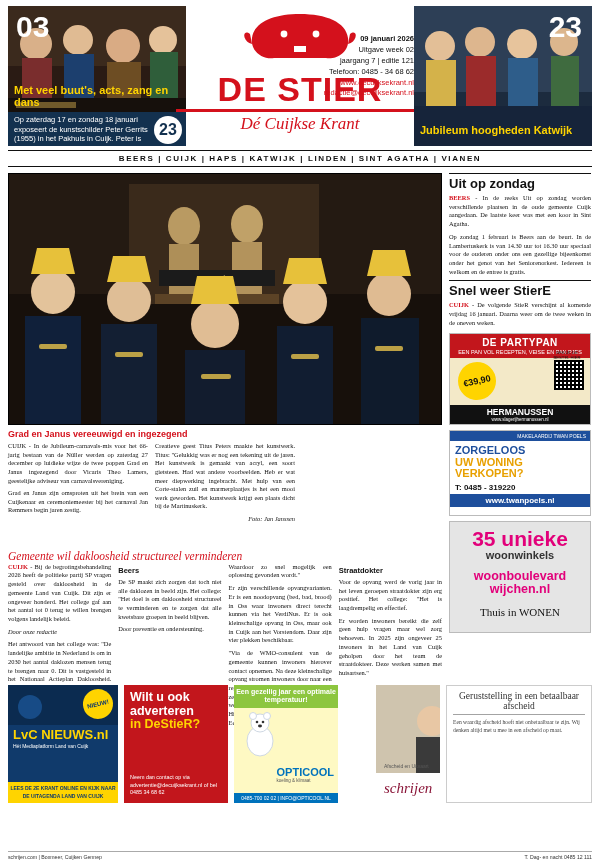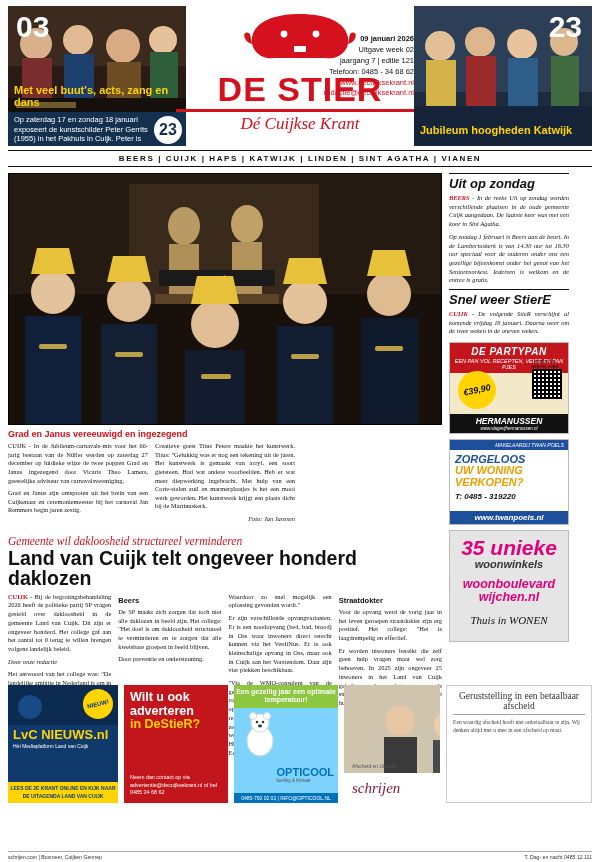--- a/index.html
+++ b/index.html
@@ -45,30 +45,30 @@
                    font-family:"Liberation Sans", sans-serif; font-size:7.5px; line-height:1.45; color:#111; }
   .masthead-info .d { font-weight:bold; }
   .masthead-info a { color:#d4111c; text-decoration:none; }
 
   .placebar { margin-top:4px; border-top:1.5px solid #111; border-bottom:1.5px solid #111; text-align:center;
               font-family:"Liberation Sans", sans-serif; font-size:8px; letter-spacing:1.6px; padding:3px 0; font-weight:bold; }
 
   
   .body-grid { display:flex; gap:7px; margin-top:6px; height:505px; }
   .col-main { width:434px; }
-  .col-side { width:120px;font-style:italic; }
+  .col-side { width:142px; }
 
   .lead-photo { position:relative; width:434px; height:252px; background:#1b1410; overflow:hidden; border:1px solid #000; }
   .lead-caption { margin-top:4px; font-family:"Liberation Sans", sans-serif; font-weight:bold; font-size:9px; color:#d4111c; }
 
   .three-col { display:flex; gap:7px; margin-top:3px; font-size:6.4px; line-height:1.35; text-align:justify; }
   .three-col p { margin:0 0 4px 0; }
   .three-col .c { width:140px; }
 
-  .hl-kicker { font-family:"Liberation Serif", serif; font-style:italic; font-size:11.5px; color:#d4111c; margin:7px 0 1px 0; }
+  .hl-kicker { font-family:"Liberation Serif", serif; font-style:italic; font-size:11.5px; color:#d4111c; margin:22px 0 1px 0; }
   .hl-title { font-family:"Liberation Sans", sans-serif; font-weight:bold; font-size:19.5px; line-height:1.05; margin:0 0 4px 0; }
 
   .art-cols { display:flex; gap:7px; font-size:6.4px; line-height:1.36; text-align:justify; }
   .art-cols .c { width:104px; }
   .art-cols p { margin:0 0 4px 0; }
   .art-cols .sub { font-family:"Liberation Sans", sans-serif; font-weight:bold; font-size:7.5px; margin:3px 0 2px 0; }
   .art-cols .italic { font-style:italic; }
   .redlead { color:#d4111c; font-weight:bold; }
 
   
@@ -89,21 +89,21 @@
              font-weight:bold; font-size:8.5px; text-align:center; padding:2px 0; }
   .pp-foot small { display:block; font-weight:normal; font-size:4.5px; }
 
   .ad-twanpoels { margin-top:5px; height:86px; background:#fff; position:relative; }
   .tp-top { background:#1e4f9c; color:#fff; font-family:"Liberation Sans", sans-serif; font-size:5px; text-align:right; padding:2px 4px; }
   .tp-body { padding:4px 5px; }
   .tp-l1 { font-family:"Liberation Sans", sans-serif; font-weight:bold; font-size:11px; color:#1e4f9c; line-height:1.02; }
   .tp-l2 { font-family:"Liberation Sans", sans-serif; font-weight:bold; font-size:11px; color:#e8a000; line-height:1.02; }
   .tp-tel { font-family:"Liberation Sans", sans-serif; font-weight:bold; font-size:8px; margin-top:4px; }
   .tp-url { background:#1e4f9c; color:#fff; font-family:"Liberation Sans", sans-serif; font-weight:bold; font-size:8px;
-            text-align:center; position:absolute; left:0; right:0; bottom:0; padding:2px 0; }
+            text-align:center; position:absolute; left:0; right:0; bottom:8px; padding:2px 0; }
 
   .ad-wbw { margin-top:5px; height:112px; background:#e5e5e5; position:relative; text-align:center; }
   .wbw-n { font-family:"Liberation Sans", sans-serif; font-weight:bold; font-size:21px; color:#e2007a; margin-top:6px; line-height:1; }
   .wbw-t { font-family:"Liberation Sans", sans-serif; font-weight:bold; font-size:11px; color:#333; line-height:1.1; }
   .wbw-pink { font-family:"Liberation Sans", sans-serif; font-weight:bold; font-size:12.5px; color:#e2007a; line-height:1.05; margin-top:8px; }
   .wbw-thuis { font-family:"Liberation Serif", serif; font-size:11px; margin-top:10px; }
 
   
   .adrow { display:flex; gap:6px; margin-top:7px; height:118px; }
   .ad1 { width:110px; background:#103a6b; position:relative; overflow:hidden; }
@@ -113,31 +113,31 @@
   .ad1 .title { position:absolute; left:5px; top:42px; color:#fff; font-family:"Liberation Sans", sans-serif; font-weight:bold; font-size:13px; }
   .ad1 .title span { color:#ffd400; }
   .ad1 .sub { position:absolute; left:5px; top:58px; color:#fff; font-family:"Liberation Sans", sans-serif; font-size:5px; }
   .ad1 .strip { position:absolute; left:0; right:0; bottom:0; background:#ffd400; color:#103a6b; text-align:center;
                 font-family:"Liberation Sans", sans-serif; font-weight:bold; font-size:5px; padding:3px 2px; line-height:1.5; }
 
   .ad2 { width:104px; background:#c2161c; color:#fff; position:relative; padding:6px 6px; }
   .ad2 .big { font-family:"Liberation Sans", sans-serif; font-weight:bold; font-size:12.5px; line-height:1.08; }
   .ad2 .sm { position:absolute; left:6px; right:6px; bottom:6px; font-family:"Liberation Sans", sans-serif; font-size:5.4px; line-height:1.42; }
 
-  .ad3 { width:104px; background:#7dd3fc; position:relative; overflow:hidden; }
+  .ad3 { width:104px; background:#fef9c3; position:relative; overflow:hidden; }
   .ad3 .green { background:#8dc63f; color:#fff; font-family:"Liberation Sans", sans-serif; font-weight:bold; font-size:7px;
                 text-align:center; padding:3px 2px; line-height:1.2; }
   .ad3 .bear { position:absolute; left:6px; top:26px; width:40px; height:46px; }
   .ad3 .logo { position:absolute; right:4px; bottom:20px; font-family:"Liberation Sans", sans-serif; font-weight:bold;
                font-size:11px; color:#0072bc; }
   .ad3 .logo small { display:block; font-size:4.5px; color:#555; font-weight:normal; }
   .ad3 .foot { position:absolute; left:0; right:0; bottom:0; background:#0072bc; color:#fff; text-align:center;
                font-family:"Liberation Sans", sans-serif; font-size:5px; padding:2px 0; }
 
-  .ad4 { flex:1; background:#e5e5e5; position:relative; overflow:hidden; }
+  .ad4 { flex:1; background:#e5e5e5; position:relative; overflow:hidden;margin-left:32px; }
   .ad4 .inner { position:absolute; left:0; right:0; bottom:0; height:30px; background:#fff; }
   .ad4 .name { position:absolute; left:8px; bottom:6px; font-family:"Liberation Serif", serif; font-size:15px; color:#111; }
   .ad4 .name i { color:#8a1538; }
   .ad4 .tag { position:absolute; left:8px; bottom:34px; font-family:"Liberation Sans", sans-serif; font-size:5px; color:#555; }
 
   .ad5 { width:146px; background:#fff; border:1px solid #ccc; position:relative; padding:5px 6px; }
   .ad5 .h { font-family:"Liberation Serif", serif; font-size:9.5px; color:#333; text-align:center; border-bottom:1px solid #a3a3a3; padding-bottom:3px; }
   .ad5 .t { font-family:"Liberation Serif", serif; font-size:5.6px; line-height:1.4; color:#444; margin-top:4px; }
 
   .footerline { position:absolute; left:8px; right:8px; bottom:2px; border-top:1px solid #aaa; padding-top:2px;
@@ -278,21 +278,20 @@
           <p>Grad en Janus zijn omsproten uit het brein van een Cuijkenaar en ceremoniemeester bij het carnaval Jan Remmers begin jaren zestig.</p>
         </div>
         <div class="c">
           <p>Creatieve geest Titus Peters maakte het kunstwerk. Titus: "Gelukkig was er nog een tekening uit de jaren. Het kunstwerk is gemaakt van acryl, een soort gietsteen. Had wat andere voorbeelden. Heb er wat meer diepwerking ingebracht. Met hulp van een Corte-stalen zuil en marmerplaatjes is het een mooi werk geworden. Het kunstwerk krijgt een plaats dicht bij de Martinuskerk.</p>
           <p style="text-align:right;font-style:italic;">Foto: Jan Janssen</p>
         </div>
         <div class="c"></div>
       </div>
 
       <div class="hl-kicker">Gemeente wil dakloosheid structureel verminderen</div>
-      <div class="hl-title">Land van Cuijk telt ongeveer honderd daklozen</div>
 
       <div class="art-cols">
         <div class="c">
           <p><span class="redlead">CUIJK</span>
              <span>- Bij de begrotingsbehandeling 2026 heeft de politieke partij SP vragen gesteld over dakloosheid in de gemeente Land van Cuijk. Dit zijn er ongeveer honderd. Het college gaf aan het aantal tot 0 terug te willen brengen volgens landelijk beleid.</span></p>
           <p class="italic">Door onze redactie</p>
           <p>Het antwoord van het college was: "De landelijke ambitie in Nederland is om in 2030 het aantal daklozen mensen terug te brengen naar 0. Dit is vastgesteld in het Nationaal Actieplan Dakloosheid. Het plan richt zich op preventie, het verschuiven van opvang naar huisvesting en het bieden van ondersteuning op maat. Wij volgen deze lijn en wat we vastgelegd hebben in een beleidsdocument voor de regio Brabant Noordoost-Oost waarvoor onze gemeente valt."</p>
         </div>
         <div class="c">
           <div class="sub">Beers</div>

